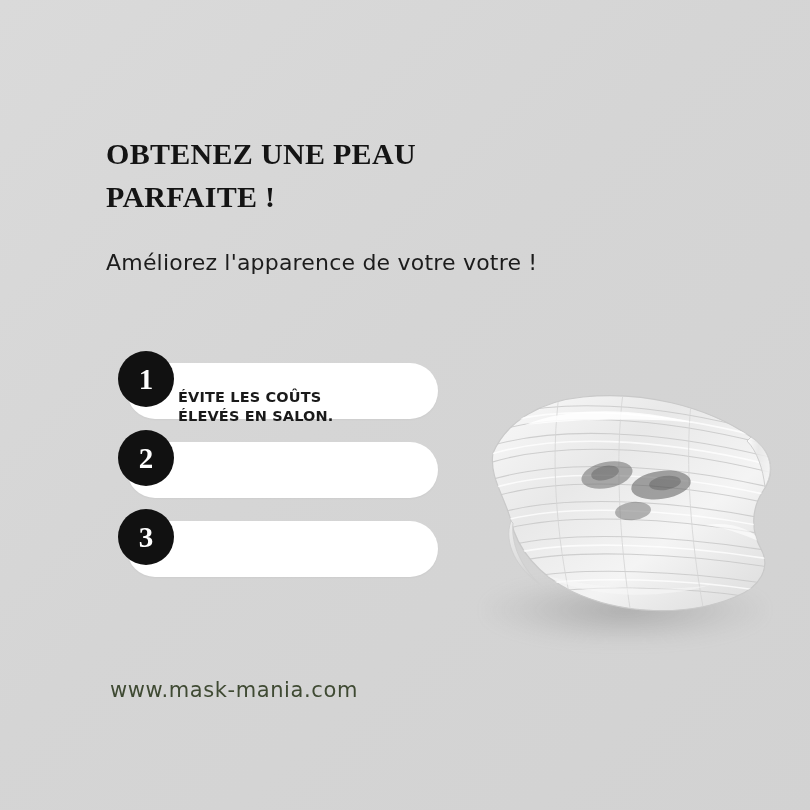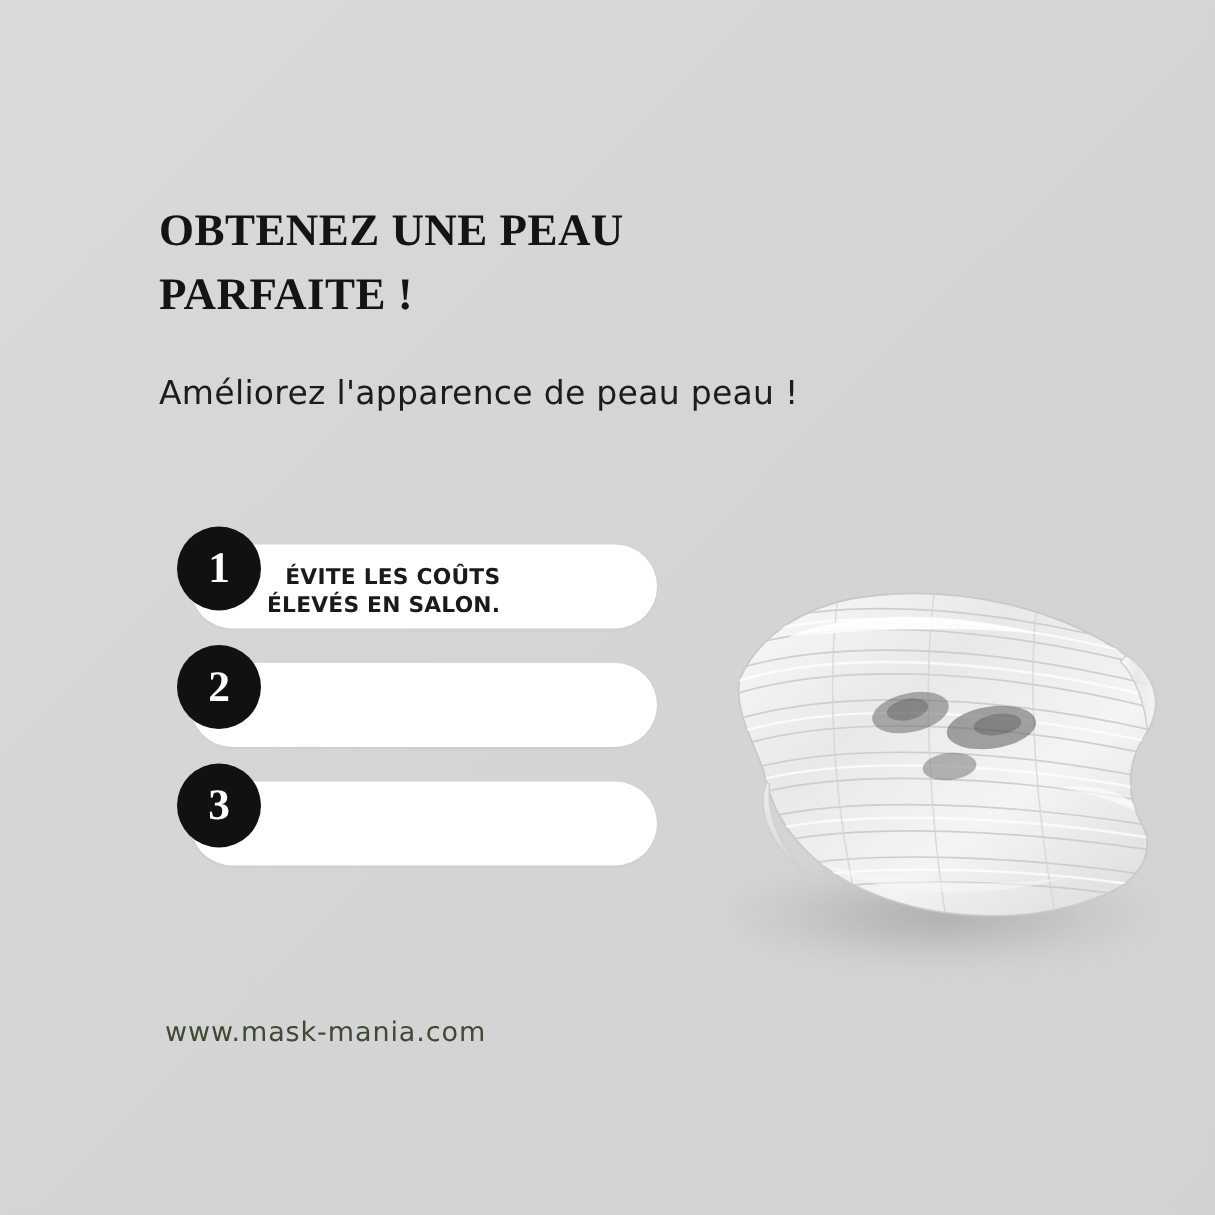--- a/index.html
+++ b/index.html
@@ -85,45 +85,44 @@
     font-weight: bold;
     font-size: 29px;
     display: flex;
     align-items: center;
     justify-content: center;
     z-index: 2;
   }
   .feature-text {
     position: absolute;
     left: 62px;
-    top: 4px;
+    top: 16px;
     width: 250px;
     height: 56px;
     display: flex;
     align-items: center;
     font-family: "DejaVu Sans", sans-serif;
     font-weight: bold;
     font-size: 14.5px;
     line-height: 1.32;
     letter-spacing: 0.15px;
     color: #1a1a1a;
     text-transform: uppercase;
     z-index: 3;
     white-space: pre-line;
-    text-align: right;
   }
   .feature-1 .feature-text { left: 60px; }
 
   
   .website {
     position: absolute;
     left: 110px;
     top: 678px;
     font-family: "DejaVu Sans", sans-serif;
-    font-size: 18px;
+    font-size: 21px;
     letter-spacing: 0.6px;
     color: #3f4a33;
   }
 
   
   .product {
     position: absolute;
     left: 455px;
     top: 325px;
     width: 345px;
@@ -144,21 +143,21 @@
     top: 0;
   }
 </style>
 </head>
 <body>
 
 <div class="poster">
 
   <div class="headline">OBTENEZ UNE PEAU PARFAITE !</div>
 
-  <div class="subheadline">Améliorez l'apparence de peau peau  !</div>
+  <div class="subheadline">Améliorez l'apparence de votre votre  !</div>
 
   <div class="features">
 
     <div class="feature feature-1">
       <div class="feature-pill"></div>
       <div class="feature-badge">1</div>
       <div class="feature-text">ÉVITE LES COÛTS
 ÉLEVÉS EN SALON.</div>
     </div>
 

